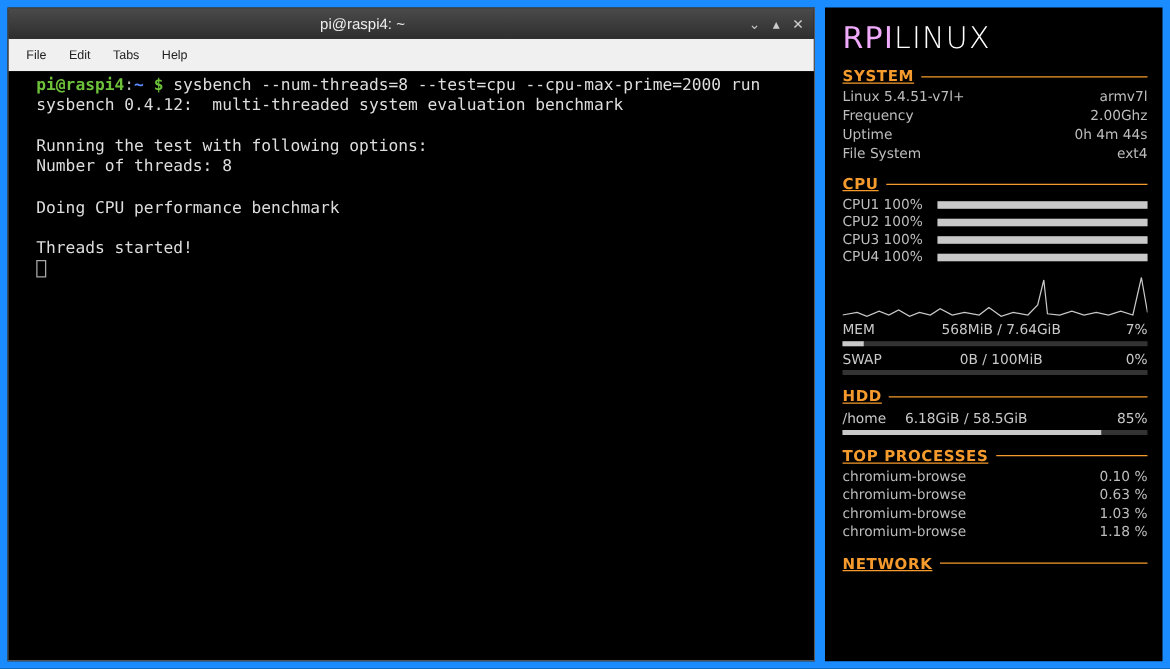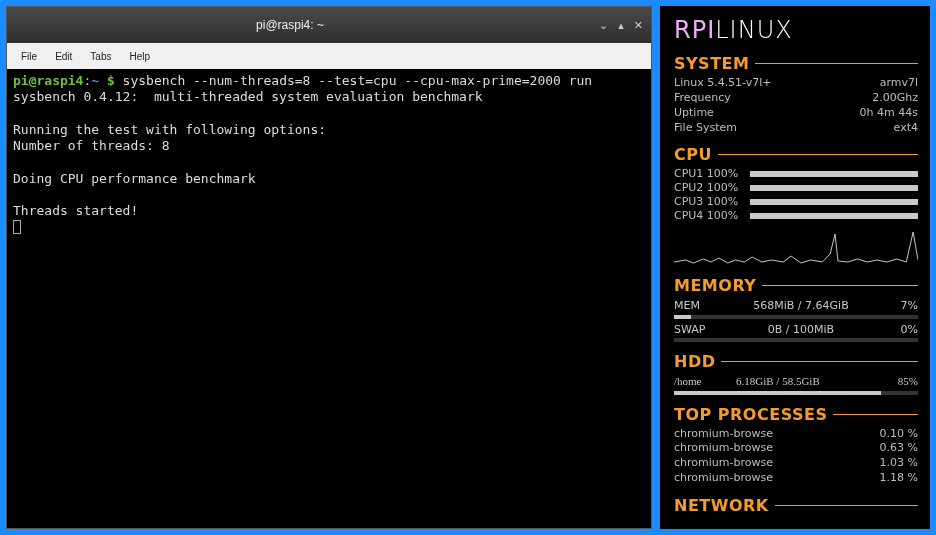--- a/index.html
+++ b/index.html
@@ -14,21 +14,21 @@
   
   .term-window {
     margin: 6px 4px 6px 6px;
     width: 646px;
     background: #000;
     border: 1px solid #555;
     display: flex;
     flex-direction: column;
   }
   .titlebar {
-    height: 36px;
+    height: 24px;
     background: linear-gradient(#4a4a4a, #2e2e2e);
     display: flex;
     align-items: center;
     color: #eee;
     font-size: 12px;
     position: relative;
     gap: 26px;
   }
   .titlebar .title {
     flex: 1;
@@ -56,21 +56,21 @@
     padding: 3px 8px;
     cursor: pointer;
   }
   .term-body {
     flex: 1;
     background: #000;
     color: #ddd;
     font-family: "DejaVu Sans Mono", Menlo, monospace;
     font-size: 13px;
     line-height: 1.25;
-    padding: 4px 6px;
+    padding: 4px 22px;
     white-space: pre;
     overflow: hidden;
   }
   .prompt-user { color: #6ec23a; font-weight: bold; }
   .prompt-sep  { color: #bbb; }
   .prompt-path { color: #5c8cff; font-weight: bold; }
   .prompt-sym  { color: #6ec23a; font-weight: bold; }
   .cursor {
     display: inline-block;
     width: 8px;
@@ -95,27 +95,28 @@
     letter-spacing: 1px;
     margin-bottom: 10px;
     font-weight: 300;
   }
   .brand .rpi { color: #f0abfc; font-weight: 500; }
   .brand .lin { color: #ffffff; font-weight: 300; }
 
   .sec-head {
     color: #f59b2d;
     font-weight: bold;
-    font-size: 16px;
+    font-size: 12px;
     letter-spacing: 0.5px;
     margin-top: 10px;
     margin-bottom: 3px;
     display: flex;
     align-items: center;
     gap: 6px;
+    text-decoration: underline;
   }
   .sec-head .rule {
     flex: 1;
     height: 1px;
     background: #f59b2d;
   }
   .row {
     display: flex;
     justify-content: space-between;
     line-height: 1.35;
@@ -162,23 +163,22 @@
     background: #333;
     margin: 1px 0 3px 0;
     position: relative;
   }
   .thin-bar .fill {
     position: absolute; left:0; top:0; bottom:0;
     background: #c9c9c9;
   }
   .hdd-row {
     display: flex;
-    gap: 18px;
+    gap: 6px;
     line-height: 1.4;
-    font-family: Liberation Serif, serif;
   }
   .hdd-row .lbl { width: 44px; }
   .hdd-row .det { flex:1; }
   .hdd-row .pct { width: 34px; text-align: right; }
 </style>
 </head>
 <body>
 
 <div class="term-window">
   <div class="titlebar">
@@ -262,24 +262,20 @@
           <div class="fill" style="width:100%"></div>
         </div>
       </div>
     </div>
   <div class="cpu-graph">
     <svg viewBox="0 0 250 40" preserveAspectRatio="none">
       <polyline points="0,36 12,34 20,37 30,33 38,36 46,32 55,37 63,34 72,36 80,31 90,36 100,34 112,36 120,30 130,37 140,34 152,36 160,28 165,8 168,35 178,36 188,33 198,36 208,34 218,36 228,33 238,36 245,6 250,34" fill="none" stroke="#c9c9c9" stroke-width="1"></polyline>
     </svg>
   </div>
 
-  <div class="sec-head">
-    <span>MEMORY</span>
-      <span class="rule"></span>
-  </div>
   <div class="mem-row">
     <span class="lbl">MEM</span>
     <span class="val">568MiB  / 7.64GiB</span>
     <span class="pct">7%</span>
   </div>
   <div class="thin-bar">
       <div class="fill" id="mem-fill" style="width: 7%;"></div>
     </div>
   <div class="mem-row">
     <span class="lbl">SWAP</span>

